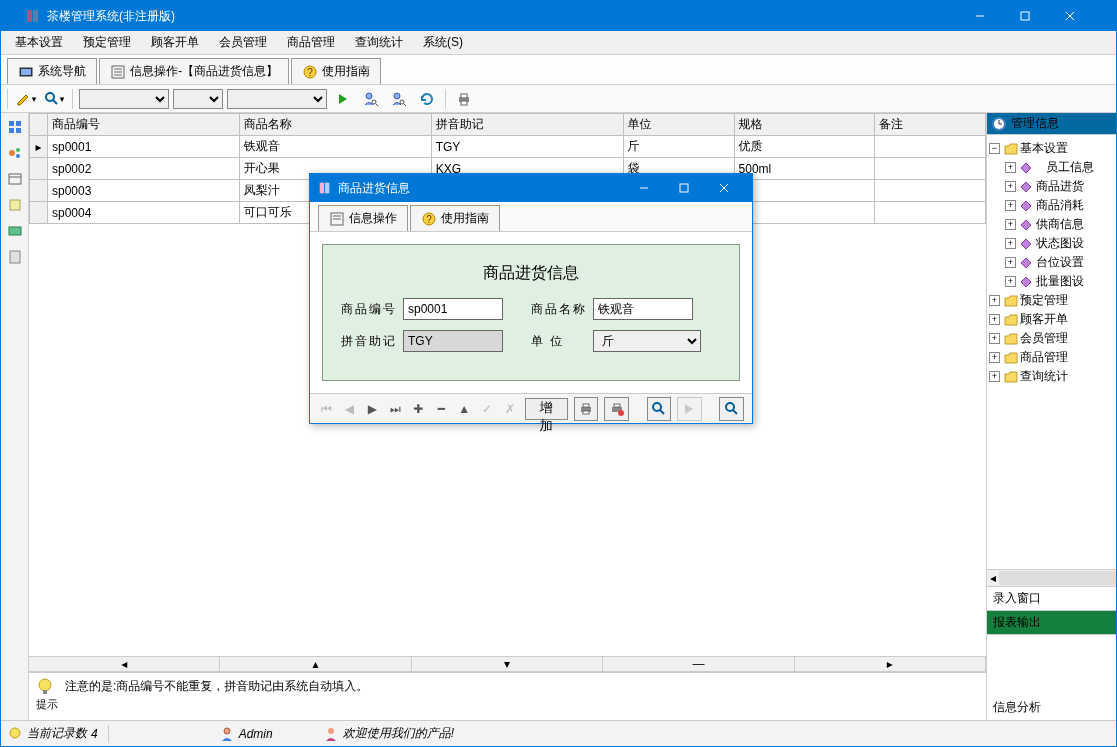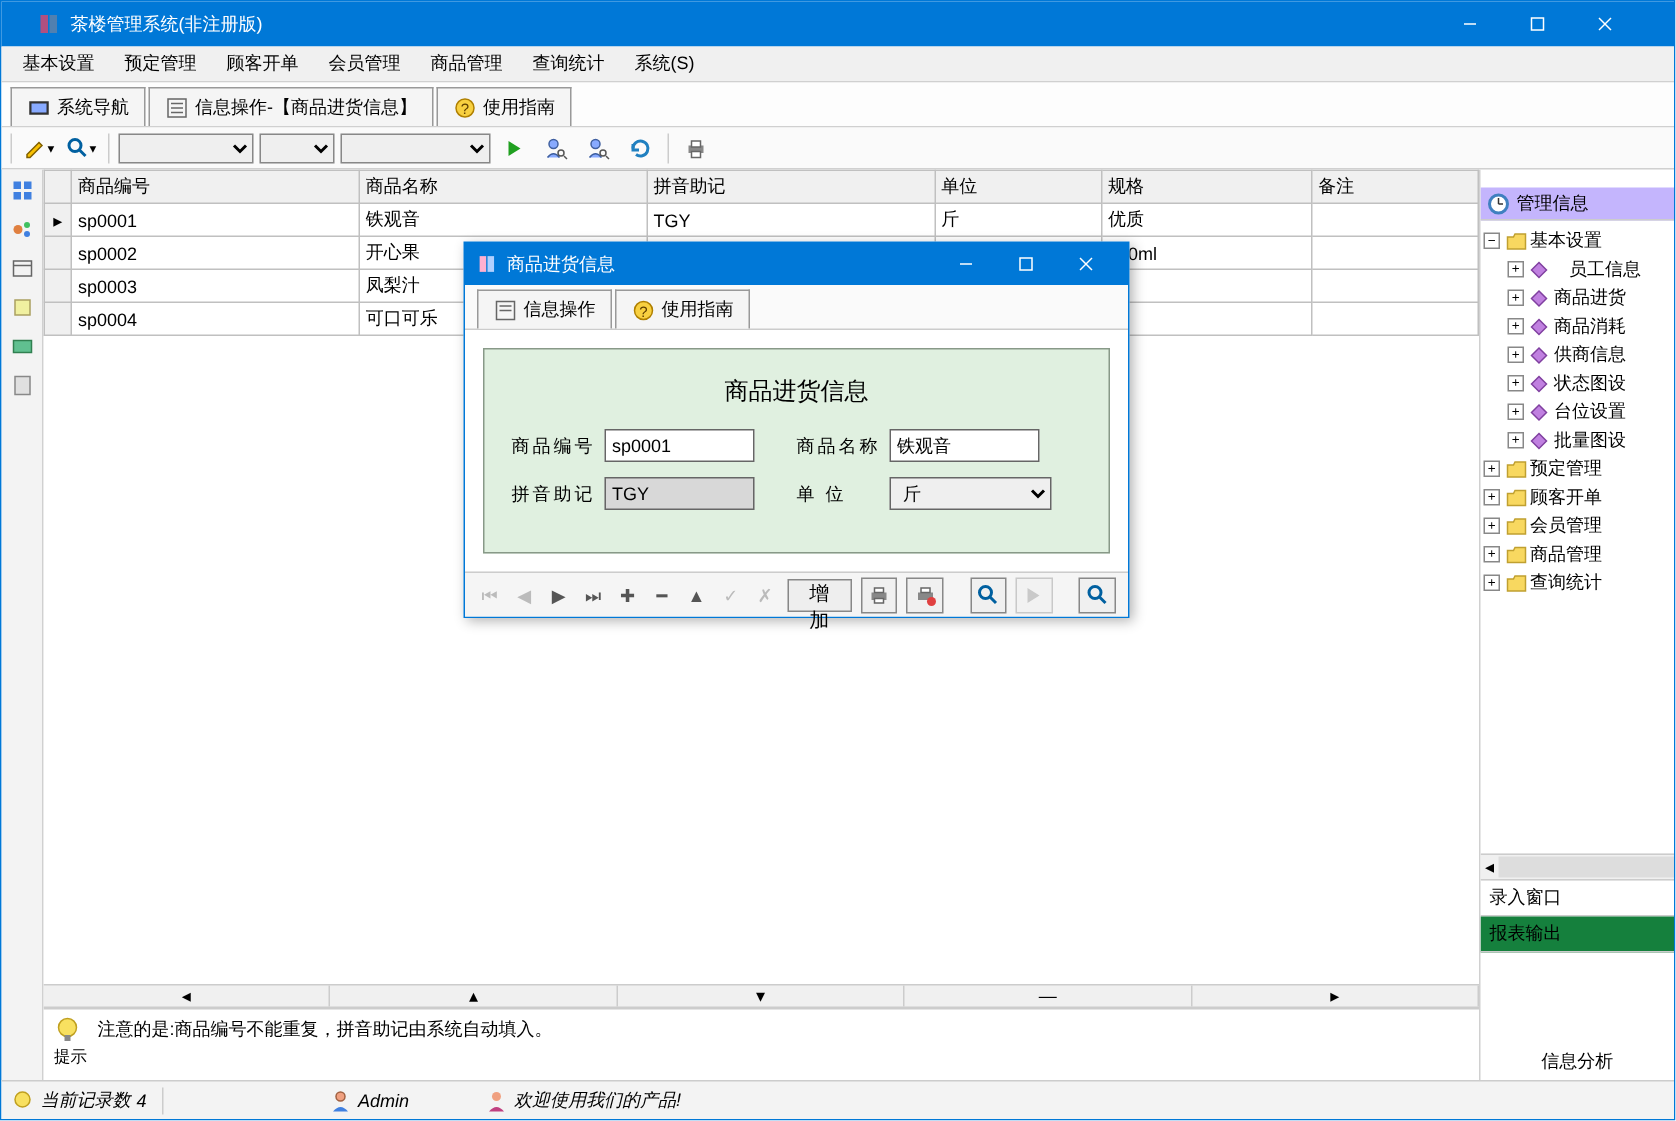--- a/index.html
+++ b/index.html
@@ -27,35 +27,35 @@
 .grid th, .grid td { border: 1px solid #c0c0c0; padding: 2px 4px; text-align: left; font-weight: normal; height: 18px; }
 .grid th { background: #f0f0f0; }
 .grid-wrap { overflow: auto; flex: 0 0 auto; }
 .blank { flex: 1; background: #fff; }
 .splitter-row { height: 16px; background: #f0f0f0; border-top: 1px solid #ccc; border-bottom: 1px solid #ccc; display: flex; }
 .splitter-row .sp-seg { flex: 1; display: flex; align-items: center; justify-content: center; border-right: 1px solid #ccc; cursor: pointer; }
 .tip-area { height: 48px; background: #fff; border-top: 1px solid #ccc; display: flex; padding: 4px 6px; gap: 6px; }
 .tip-icon { width: 24px; }
 .tip-text { flex: 1; line-height: 1.5; }
 .right-panel { width: 130px; border-left: 1px solid #d0d0d0; display: flex; flex-direction: column; overflow: hidden; }
-.rp-header { height: 22px; background: #c4b5fd; border-bottom: 1px solid #ccc; display: flex; align-items: center; padding: 0 4px; gap: 4px; margin-top: 12px; }
+.rp-header { height: 22px; background: #0369a1; border-bottom: 1px solid #ccc; display: flex; align-items: center; padding: 0 4px; gap: 4px; }
 .tree { flex: 1; overflow: auto; padding: 4px 2px; font-size: 12px; }
 .tree .node { display: flex; align-items: center; gap: 2px; white-space: nowrap; padding: 1px 0; }
 .tree .box { width: 11px; height: 11px; border: 1px solid #888; display: inline-flex; align-items: center; justify-content: center; font-size: 9px; line-height: 9px; cursor: pointer; margin-right: 2px; }
 .tree .fold-icon { width: 14px; height: 12px; }
 .rp-scroll { height: 18px; border-top: 1px solid #ccc; border-bottom: 1px solid #ccc; background: #f0f0f0; display: flex; align-items: center; }
 .rp-link { padding: 3px 6px; border-bottom: 1px solid #ccc; cursor: pointer; }
 .rp-link.sel { background: #15803d; }
-.rp-footer { padding: 4px 6px; text-align: center; }
+.rp-footer { padding: 4px 6px; text-align: left; }
 .statusbar { height: 26px; background: #f3f3f3; border-top: 1px solid #ccc; display: flex; align-items: center; padding: 0 6px; gap: 10px; }
 .statusbar .seg { display: flex; align-items: center; gap: 4px; font-style: italic; }
 .statusbar .divider { width: 1px; height: 18px; background: #ccc; }
 
 
-.dialog { position: absolute; left: 308px; top: 160px; width: 444px; background: #fff; border: 1px solid #0078d7; box-shadow: 2px 2px 8px rgba(0,0,0,0.3); z-index: 10; }
+.dialog { position: absolute; left: 308px; top: 172px; width: 444px; background: #fff; border: 1px solid #0078d7; box-shadow: 2px 2px 8px rgba(0,0,0,0.3); z-index: 10; }
 .dialog .dlg-title { height: 28px; background: #0078d7; color: #fff; display: flex; align-items: center; padding: 0 8px; }
 .dialog .dlg-title .t { flex: 1; }
 .dialog .dlg-title .win-btn { width: 40px; height: 28px; display: flex; align-items: center; justify-content: center; cursor: pointer; }
 .dlg-tabs { height: 30px; background: #fafafa; display: flex; align-items: flex-end; padding: 0 8px; gap: 2px; border-bottom: 1px solid #ccc; }
 .dlg-body { padding: 12px; }
 .form-box { background: #e0f0e0; border: 1px solid #889988; padding: 12px 18px 18px; }
 .form-title { text-align: center; font-size: 16px; padding: 6px 0 14px; }
 .form-row { display: flex; align-items: center; margin-bottom: 10px; gap: 8px; }
 .form-row label { width: 56px; letter-spacing: 2px; }
 .form-row .two { flex: 1; display: flex; gap: 28px; }

